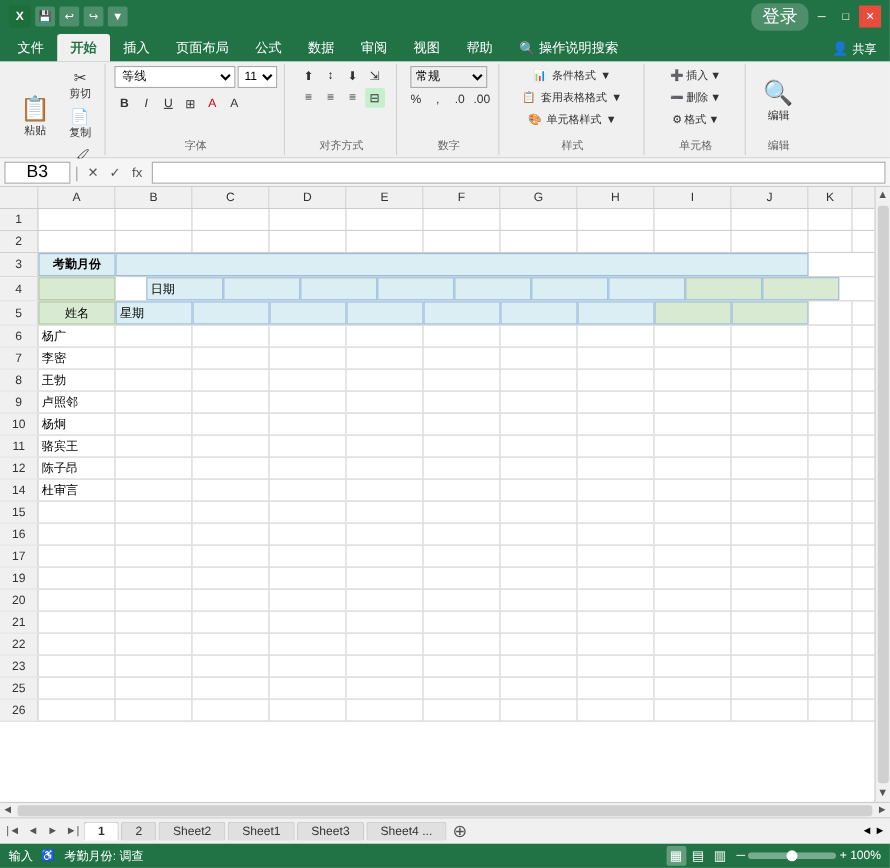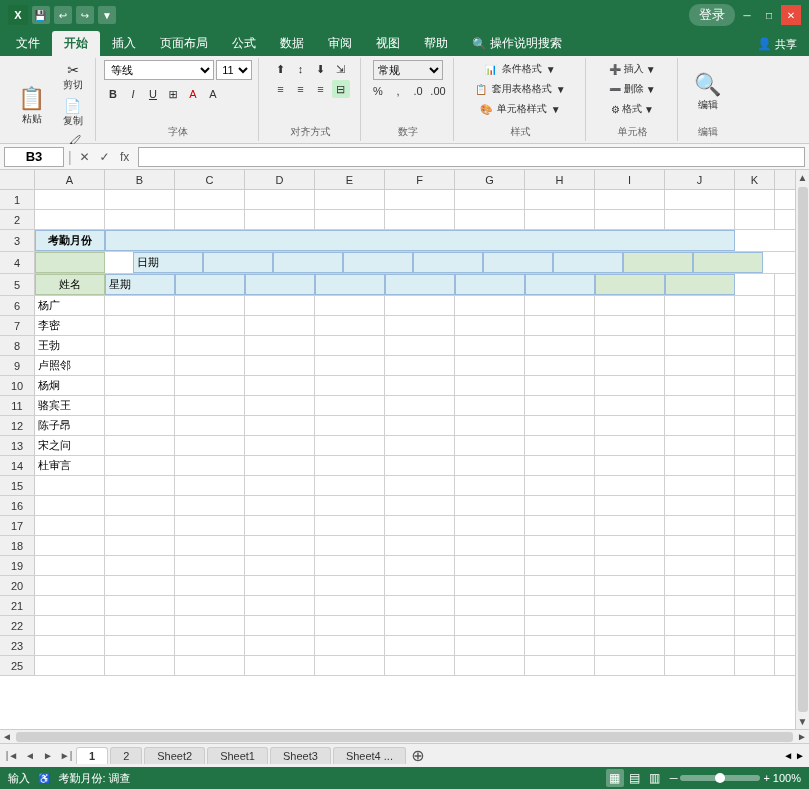--- a/index.html
+++ b/index.html
@@ -89,21 +89,21 @@
       height: 26px;
       background: #f5f5f5;
       border-bottom: 1px solid #ccc;
       display: flex;
       align-items: center;
       padding: 0 4px;
       gap: 4px;
     }
     .cell-ref-box {
       width: 60px; height: 20px; border: 1px solid #aaa; text-align: center;
-      font-size: 13px; display: flex; align-items: center; justify-content: center; background: white; font-weight: bold;
+      font-size: 16px; display: flex; align-items: center; justify-content: center; background: white;
     }
     .formula-sep { color: #aaa; font-size: 14px; }
     .formula-actions { display: flex; gap: 2px; }
     .formula-act-btn { width: 18px; height: 18px; display: flex; align-items: center; justify-content: center; font-size: 12px; cursor: pointer; color: #555; }
     .formula-input { flex: 1; height: 20px; border: 1px solid #aaa; font-size: 11px; padding: 0 4px; background: white; }
 
     
     .spreadsheet-container {
       display: flex;
       flex-direction: column;
@@ -238,21 +238,21 @@
   <div class="title-bar">
     <div class="title-bar-left">
 
       <div style="width:20px;height:20px;background:#1e6e3b;border-radius:2px;display:flex;align-items:center;justify-content:center;color:white;font-weight:bold;font-size:11px;">X</div>
       <div class="quick-btn">💾</div>
       <div class="quick-btn">↩</div>
       <div class="quick-btn">↪</div>
       <div class="quick-btn">▼</div>
     </div>
     <div class="title-bar-right">
-      <div style="background:rgba(255,255,255,0.2);border-radius:10px;padding:2px 10px;font-size:13px;cursor:pointer;color:white;">登录</div>
+      <div style="background:rgba(255,255,255,0.2);border-radius:10px;padding:2px 10px;font-size:16px;cursor:pointer;color:white;">登录</div>
       <div class="tb-btn">─</div>
       <div class="tb-btn">□</div>
       <div class="tb-btn tb-close">✕</div>
     </div>
   </div>
 
   <div class="ribbon-tabs">
     <div class="ribbon-tab">文件</div>
     <div class="ribbon-tab active">开始</div>
     <div class="ribbon-tab">插入</div>
@@ -595,34 +595,20 @@
             <div class="cell w-d"></div>
             <div class="cell w-e"></div>
             <div class="cell w-f"></div>
             <div class="cell w-g"></div>
             <div class="cell w-h"></div>
             <div class="cell w-i"></div>
             <div class="cell w-j"></div>
             <div class="cell w-k"></div>
           </div>
           <div class="grid-row">
-            <div class="row-num">13</div>
-            <div class="cell w-a">宋之问</div>
-            <div class="cell w-b"></div>
-            <div class="cell w-c"></div>
-            <div class="cell w-d"></div>
-            <div class="cell w-e"></div>
-            <div class="cell w-f"></div>
-            <div class="cell w-g"></div>
-            <div class="cell w-h"></div>
-            <div class="cell w-i"></div>
-            <div class="cell w-j"></div>
-            <div class="cell w-k"></div>
-          </div>
-          <div class="grid-row">
             <div class="row-num">14</div>
             <div class="cell w-a">杜审言</div>
             <div class="cell w-b"></div>
             <div class="cell w-c"></div>
             <div class="cell w-d"></div>
             <div class="cell w-e"></div>
             <div class="cell w-f"></div>
             <div class="cell w-g"></div>
             <div class="cell w-h"></div>
             <div class="cell w-i"></div>
@@ -666,34 +652,20 @@
               <div class="cell w-d"></div>
               <div class="cell w-e"></div>
               <div class="cell w-f"></div>
               <div class="cell w-g"></div>
               <div class="cell w-h"></div>
               <div class="cell w-i"></div>
               <div class="cell w-j"></div>
               <div class="cell w-k"></div>
           </div>
           <div class="grid-row">
-            <div class="row-num">18</div>
-            <div class="cell w-a"></div>
-              <div class="cell w-b"></div>
-              <div class="cell w-c"></div>
-              <div class="cell w-d"></div>
-              <div class="cell w-e"></div>
-              <div class="cell w-f"></div>
-              <div class="cell w-g"></div>
-              <div class="cell w-h"></div>
-              <div class="cell w-i"></div>
-              <div class="cell w-j"></div>
-              <div class="cell w-k"></div>
-          </div>
-          <div class="grid-row">
             <div class="row-num">19</div>
             <div class="cell w-a"></div>
               <div class="cell w-b"></div>
               <div class="cell w-c"></div>
               <div class="cell w-d"></div>
               <div class="cell w-e"></div>
               <div class="cell w-f"></div>
               <div class="cell w-g"></div>
               <div class="cell w-h"></div>
               <div class="cell w-i"></div>
@@ -751,20 +723,34 @@
               <div class="cell w-e"></div>
               <div class="cell w-f"></div>
               <div class="cell w-g"></div>
               <div class="cell w-h"></div>
               <div class="cell w-i"></div>
               <div class="cell w-j"></div>
               <div class="cell w-k"></div>
           </div>
           <div class="grid-row">
             <div class="row-num">25</div>
+            <div class="cell w-a"></div>
+              <div class="cell w-b"></div>
+              <div class="cell w-c"></div>
+              <div class="cell w-d"></div>
+              <div class="cell w-e"></div>
+              <div class="cell w-f"></div>
+              <div class="cell w-g"></div>
+              <div class="cell w-h"></div>
+              <div class="cell w-i"></div>
+              <div class="cell w-j"></div>
+              <div class="cell w-k"></div>
+          </div>
+          <div class="grid-row">
+            <div class="row-num">26</div>
             <div class="cell w-a"></div>
               <div class="cell w-b"></div>
               <div class="cell w-c"></div>
               <div class="cell w-d"></div>
               <div class="cell w-e"></div>
               <div class="cell w-f"></div>
               <div class="cell w-g"></div>
               <div class="cell w-h"></div>
               <div class="cell w-i"></div>
               <div class="cell w-j"></div>

